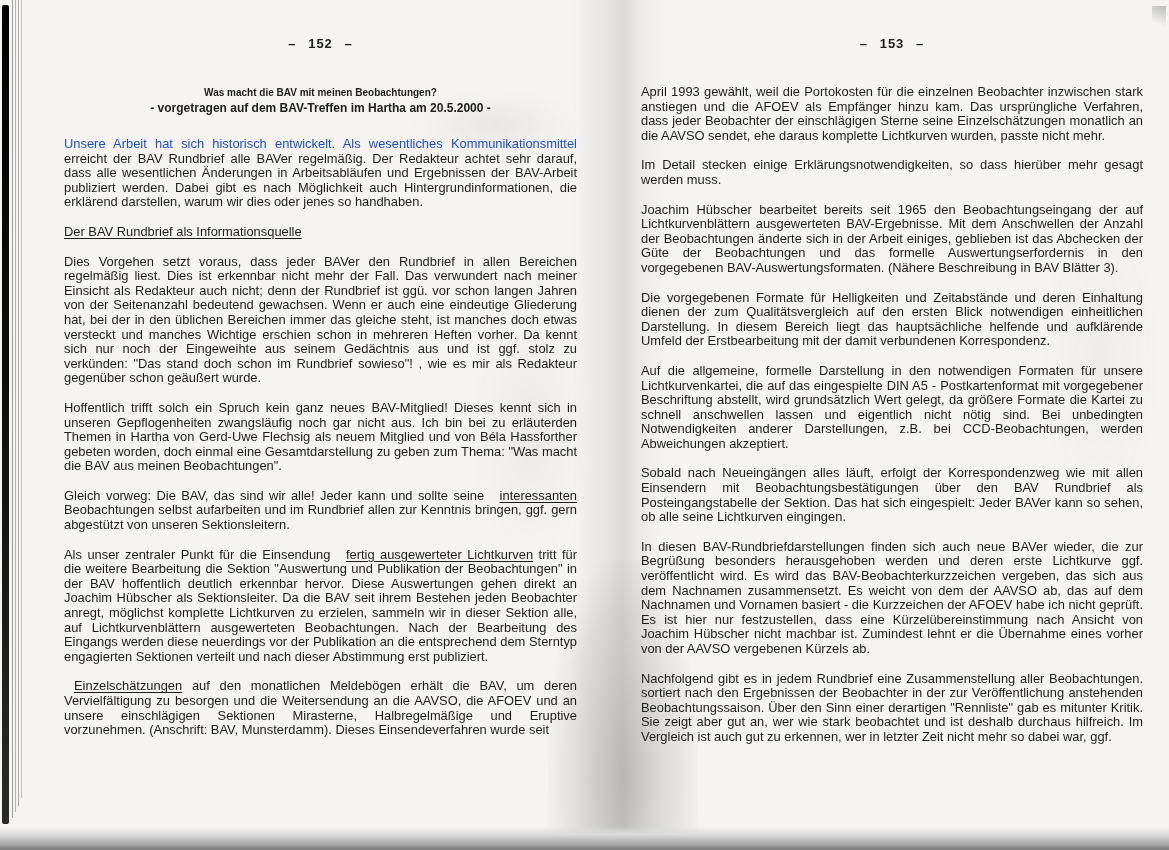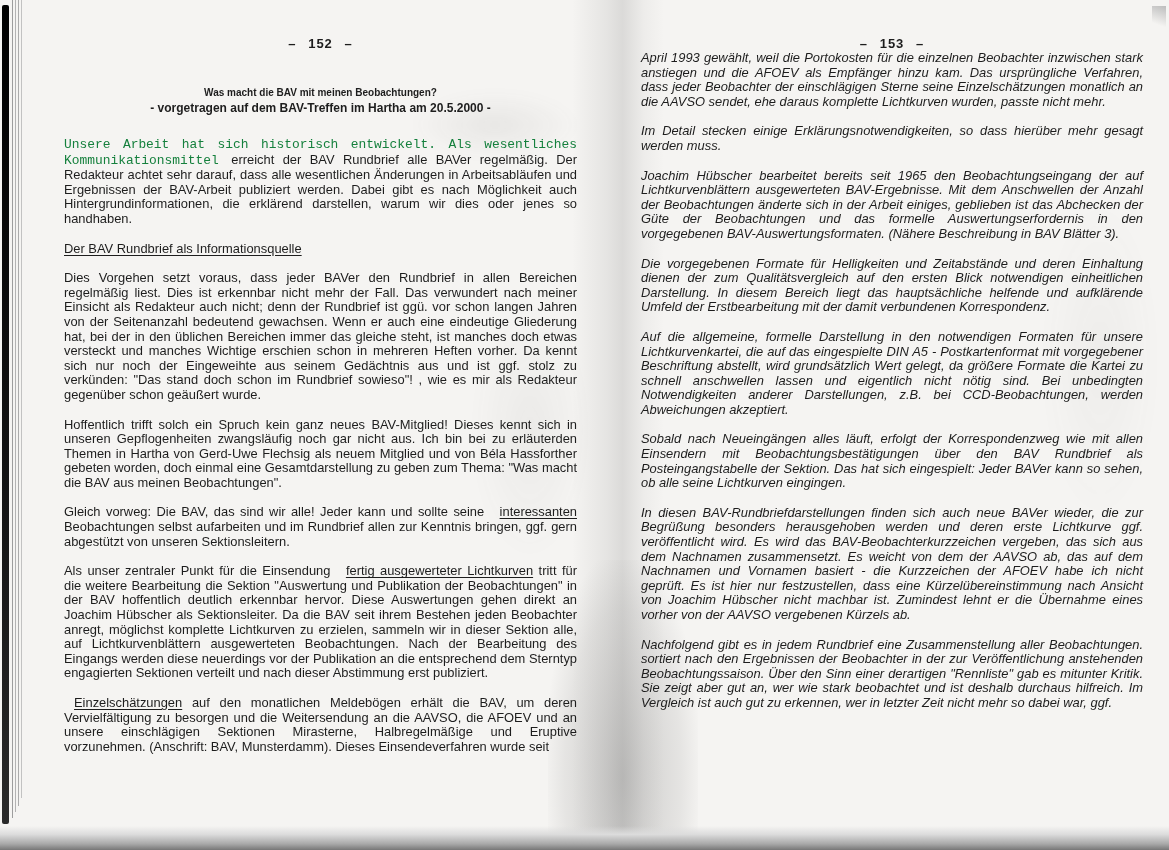--- a/index.html
+++ b/index.html
@@ -36,26 +36,26 @@
     background:radial-gradient(ellipse,rgba(60,60,60,0.04),rgba(60,60,60,0) 70%);}
 
   
   .page{position:absolute;top:36px;}
   .page.left{left:64px;width:513px;}
   .page.right{left:641px;width:502px;}
   .page-number{text-align:center;font-weight:bold;font-size:13px;word-spacing:7px;letter-spacing:1px;}
   .title{margin-top:36px;text-align:center;font-weight:bold;font-size:10px;}
   .subtitle{margin-top:3px;text-align:center;font-weight:bold;font-size:12px;}
   .page.left .body{margin-top:22px;}
-  .page.right .body{font-style:italic;}
+  .page.right .body{margin-top:34px;}
   .body p.para{margin:0 0 15px 0;font-size:12.9px;line-height:14.6px;text-align:justify;}
   .body h3.section-heading{margin:4px 0 15px 0;font-size:12.9px;line-height:14.6px;font-weight:normal;
     text-decoration:underline;text-underline-offset:2px;}
   .u{text-decoration:underline;text-underline-offset:2px;padding-left:10px;}
-  .faded{color:#15803d;font-family:Liberation Mono, monospace;}
+  .faded{color:#1d4ed8;}
 </style>
 </head>
 <body>
 
 <div class="spread">
 
   <div class="edge-black"></div>
   <div class="edge-line l1"></div>
   <div class="edge-line l2"></div>
   <div class="edge-line l3"></div>

